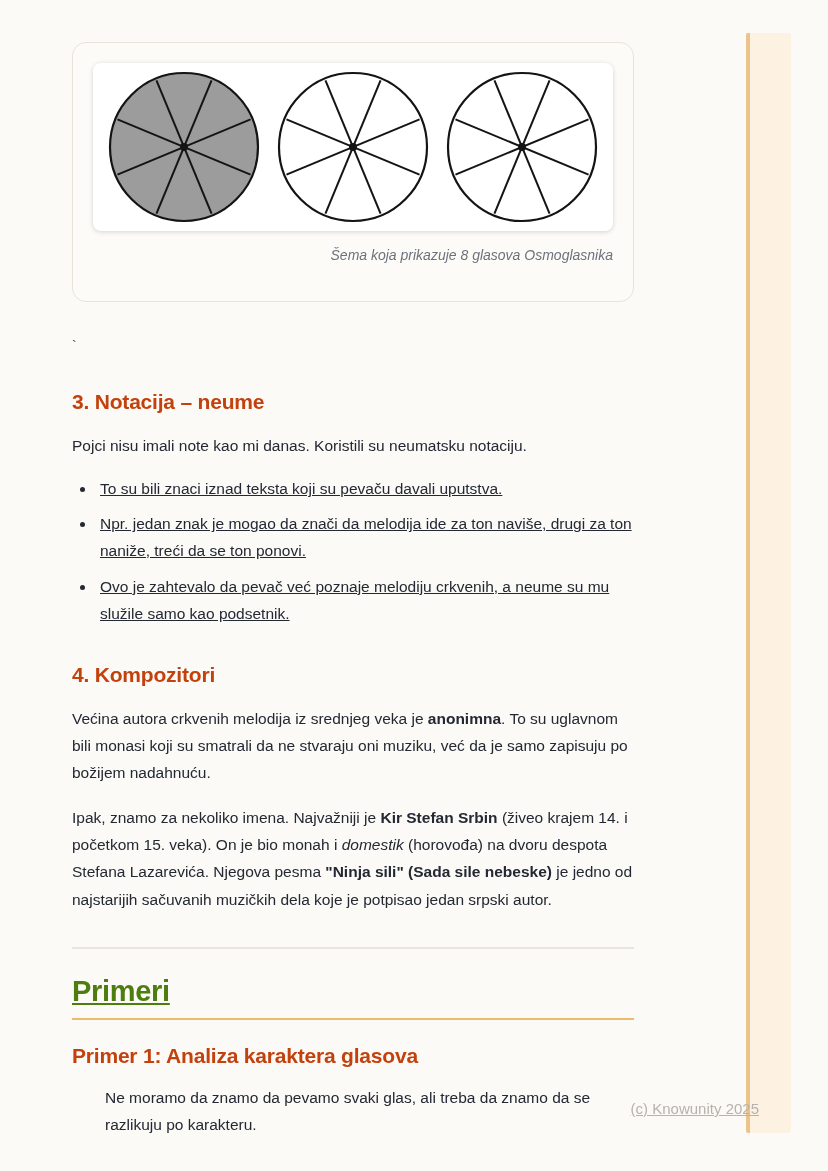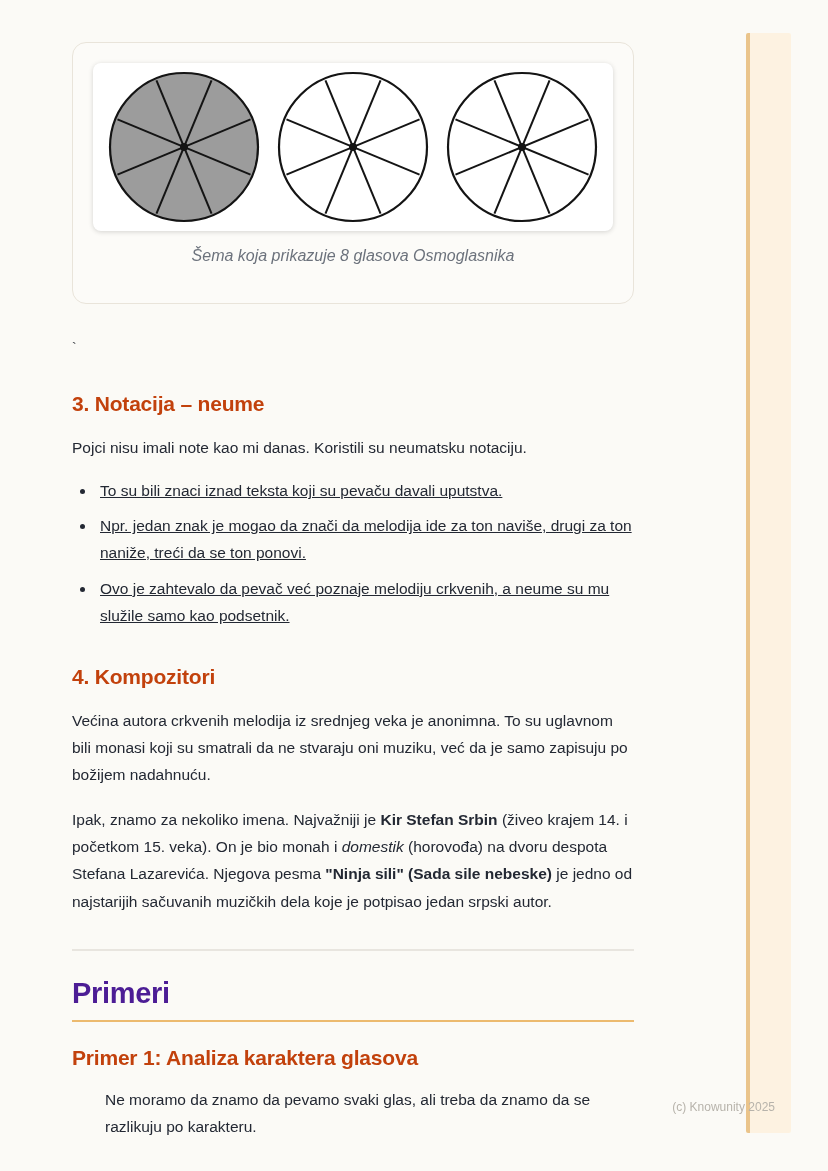--- a/index.html
+++ b/index.html
@@ -27,34 +27,35 @@
     background:#ffffff;
     border-radius:8px;
     box-shadow:0 1px 5px rgba(0,0,0,0.16);
     height:168px;
     display:flex;
     align-items:center;
     justify-content:space-evenly;
     overflow:hidden;
   }
   .figure-caption {
-    text-align:center;
+    text-align:right;
     font-style:italic;
     color:#6c727c;
-    font-size:16px;
+    font-size:14px;
     margin-top:16px;
   }
   .stray { margin-top:36px; font-size:14px; color:#3a3f45; height:16px; }
 
   h2.big {
-    color:#4c1d95;
+    color:#4d7c0f;
     font-size:29px;
     font-weight:700;
     margin:26px 0 0 0;
     letter-spacing:-0.3px;
+    text-decoration:underline;
   }
   h3.sec {
     color:#c2410c;
     font-size:21px;
     font-weight:700;
     margin:36px 0 0 0;
     letter-spacing:-0.2px;
   }
   p.body {
     font-size:15.5px;
@@ -90,25 +91,26 @@
     left:746px; top:33px;
     width:45px; height:1100px;
     background:#FDF2E1;
     border-left:4px solid #EAC48B;
     border-radius:2px;
     box-sizing:border-box;
     z-index:1;
   }
   .watermark {
     position:absolute;
-    right:53px; top:1100px;
-    font-size:12px;
+    right:69px; top:1100px;
+    font-size:15px;
     color:#b7b3ab;
     z-index:2;
     white-space:nowrap;
+    text-decoration:underline;
   }
 </style>
 </head>
 <body>
 
 <div class="content">
 
   <div class="figure-card">
     <div class="figure-img">
 
@@ -147,21 +149,21 @@
   <p class="body"><span>Pojci nisu imali note kao mi danas. Koristili su </span><span style="font-weight: 400;">neumatsku notaciju</span><span>.</span></p>
 
   <ul class="blist">
     <li><span>To su bili znaci iznad teksta koji su pevaču davali uputstva.</span></li>
     <li><span>Npr. jedan znak je mogao da znači da melodija ide za ton naviše, drugi za ton naniže, treći da se ton ponovi.</span></li>
     <li><span>Ovo je zahtevalo da pevač već poznaje melodiju crkvenih, a neume su mu služile samo kao podsetnik.</span></li>
   </ul>
 
   <h3 class="sec">4. Kompozitori</h3>
 
-  <p class="body"><span>Većina autora crkvenih melodija iz srednjeg veka je </span><span style="font-weight: 400;">anonimna</span><span>. To su uglavnom bili monasi koji su smatrali da ne stvaraju oni muziku, već da je samo zapisuju po božijem nadahnuću.</span></p>
+  <p class="body"><span>Većina autora crkvenih melodija iz srednjeg veka je </span><span style="font-weight: 700;">anonimna</span><span>. To su uglavnom bili monasi koji su smatrali da ne stvaraju oni muziku, već da je samo zapisuju po božijem nadahnuću.</span></p>
 
   <p class="body"><span>Ipak, znamo za nekoliko imena. Najvažniji je </span><span style="font-weight: 700;">Kir Stefan Srbin</span><span> (živeo krajem 14. i početkom 15. veka). On je bio monah i </span><span style="font-style: italic;">domestik</span><span> (horovođa) na dvoru despota Stefana Lazarevića. Njegova pesma </span><span style="font-weight: 700;">"Ninja sili" (Sada sile nebeske)</span><span> je jedno od najstarijih sačuvanih muzičkih dela koje je potpisao jedan srpski autor.</span></p>
 
   <hr class="divider">
 
   <h2 class="big">Primeri</h2>
 
   <hr class="accent-rule">
 
   <h3 class="sec tight">Primer 1: Analiza karaktera glasova</h3>

